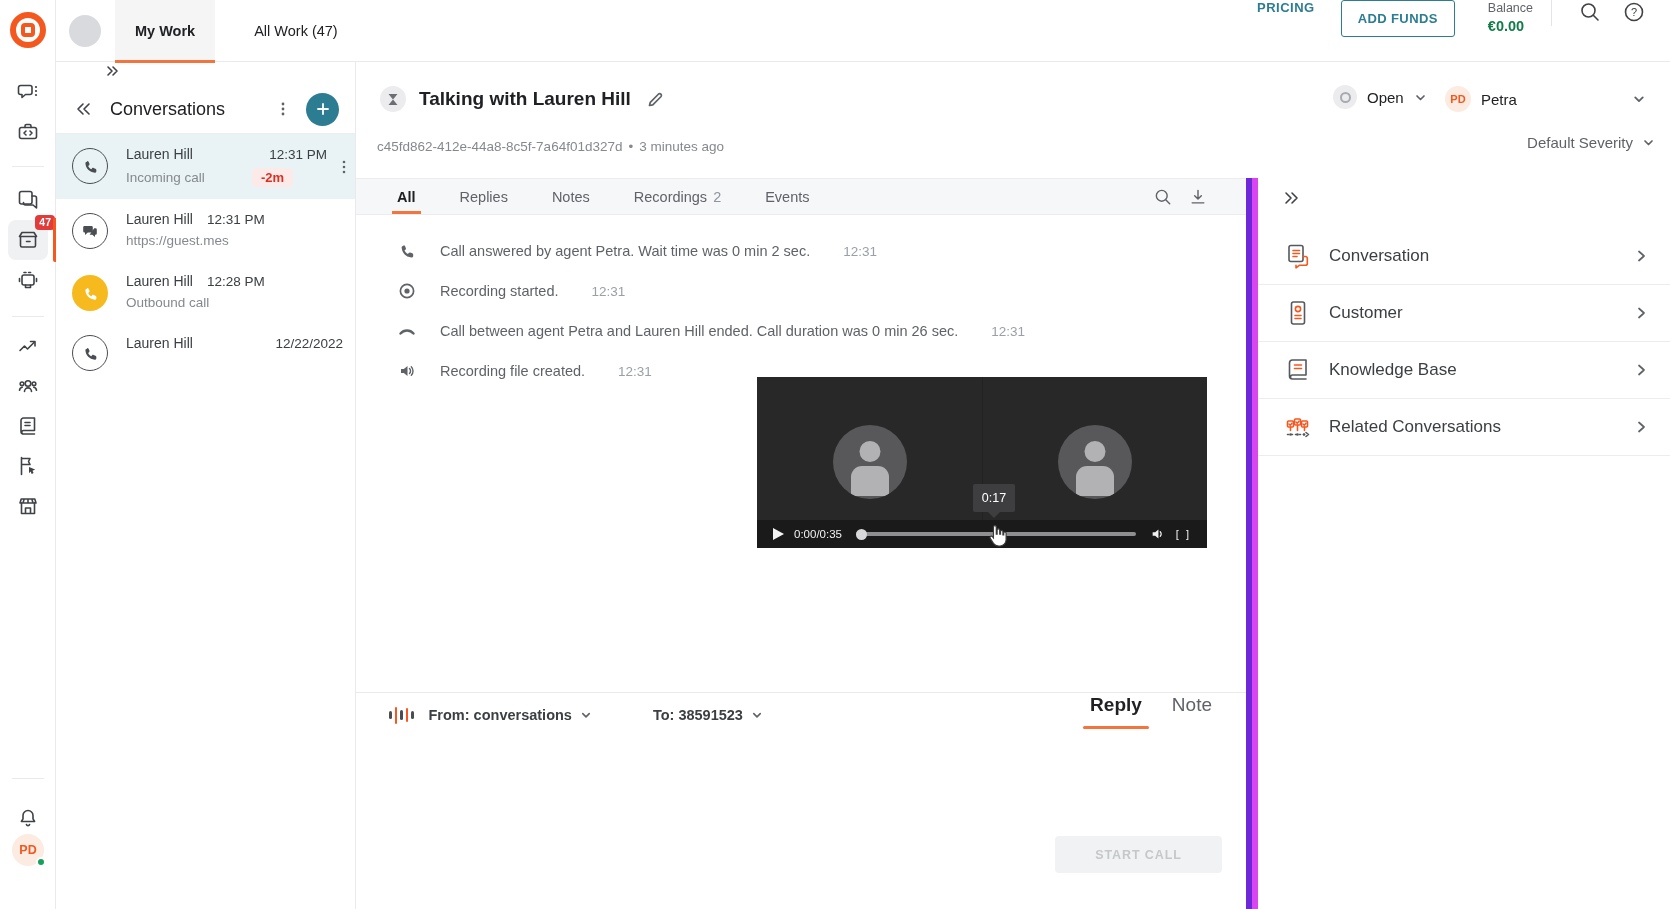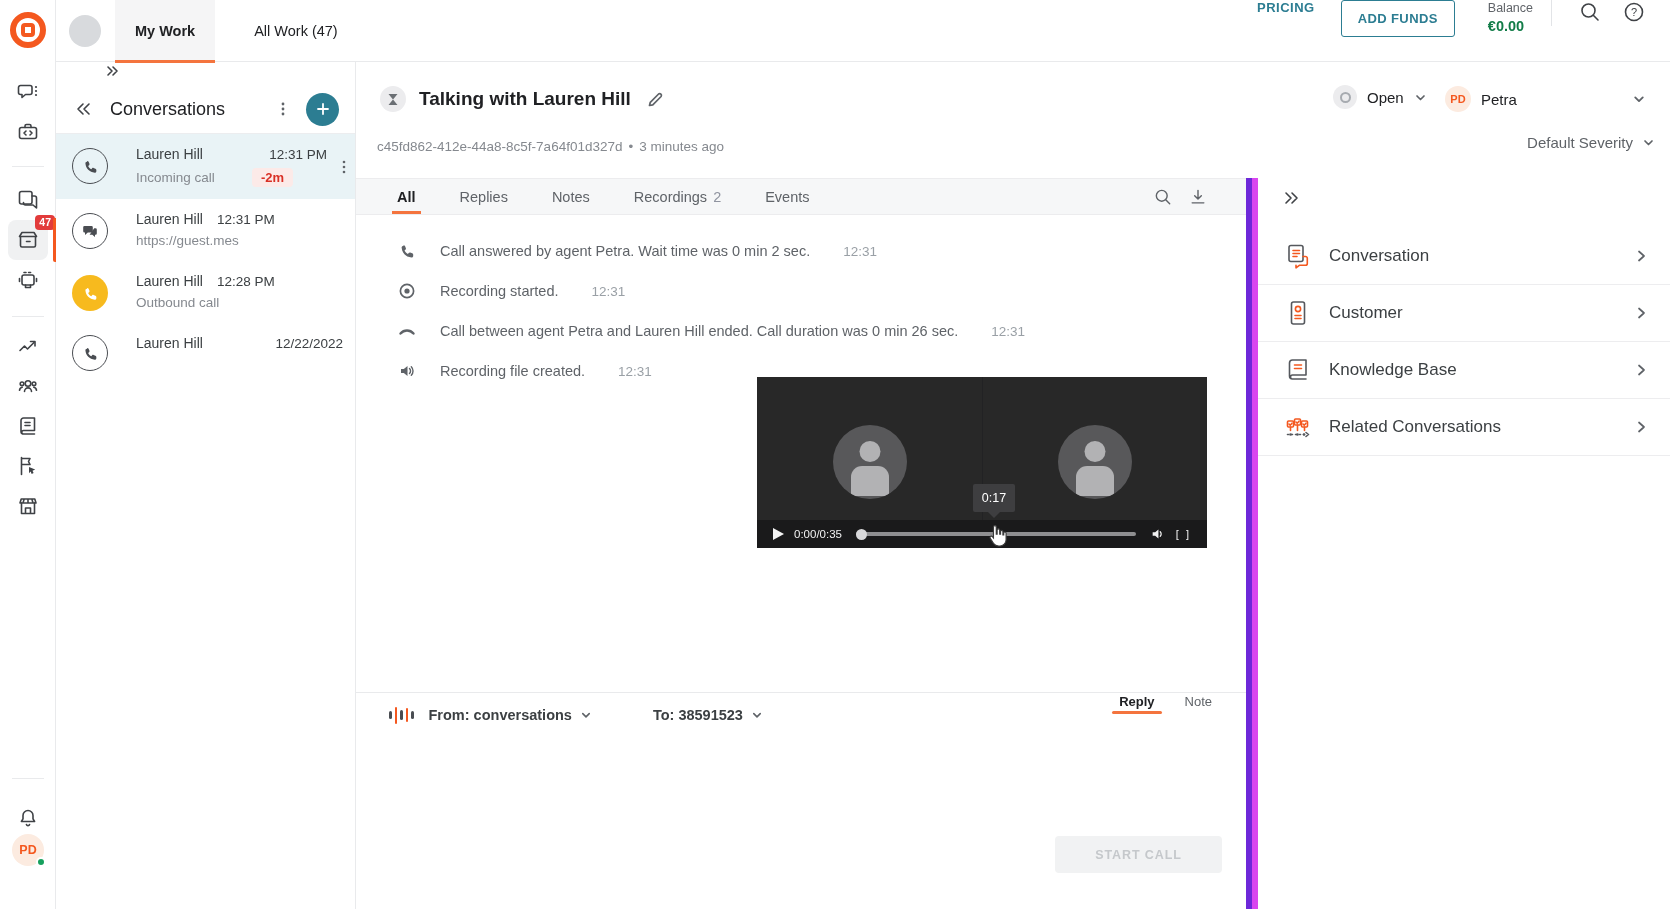--- a/index.html
+++ b/index.html
@@ -49,21 +49,21 @@
   .tb-icbtn:last-child{margin-right:0;}
 
   
   .convs{position:absolute;left:56px;top:62px;bottom:0;width:300px;background:#fff;border-right:1px solid #E9EAEC;z-index:3;}
   .convs-expand{position:absolute;left:49px;top:2px;cursor:pointer;}
   .convs-head{position:absolute;left:0;right:0;top:23px;height:48px;display:flex;align-items:center;padding:0 16px;}
   .convs-title{font-size:18px;color:#202124;margin-left:18px;flex:1;}
   .kebab{width:22px;height:22px;display:flex;align-items:center;justify-content:center;cursor:pointer;}
   .plus-btn{width:33px;height:33px;border-radius:50%;background:var(--teal);display:flex;align-items:center;justify-content:center;margin-left:12px;cursor:pointer;}
   .convs-list{position:absolute;left:0;right:0;top:71px;border-top:1px solid #ECEDEF;}
-  .conv-item{display:flex;gap:28px;padding:12px 12px 12px 16px;position:relative;cursor:pointer;}
+  .conv-item{display:flex;gap:18px;padding:12px 12px 12px 16px;position:relative;cursor:pointer;}
   .conv-item.selected{background:var(--selected-row);padding-right:28px;}
   .ci-icon{width:36px;height:36px;border-radius:50%;flex:none;display:flex;align-items:center;justify-content:center;border:1.6px solid #4A4D52;align-self:flex-start;margin-top:2px;}
   .ci-icon.filled-yellow{border:none;background:var(--call-yellow);}
   .ci-body{flex:1;min-width:0;}
   .ci-row1{display:flex;align-items:baseline;font-size:14px;color:#3C4043;}
   .ci-name{white-space:nowrap;}
   .time-far{margin-left:auto;font-size:13.5px;}
   .time-near{margin-left:14px;font-size:13.5px;}
   .ci-row2{display:flex;align-items:center;margin-top:6px;font-size:13.5px;color:#85898F;}
   .ci-badge{margin-left:auto;margin-right:34px;background:var(--danger-bg);color:var(--danger);font-size:13px;font-weight:bold;padding:2px 9px;border-radius:4px;}
@@ -114,21 +114,21 @@
   .track{flex:1;height:4px;background:#8F8F91;border-radius:2px;position:relative;margin:0 4px;cursor:pointer;}
   .thumb{position:absolute;left:0;top:-3.5px;width:11px;height:11px;border-radius:50%;background:#D8D8DA;}
   .fsbtn{font-size:11px;color:#F2F2F2;letter-spacing:2px;cursor:pointer;white-space:nowrap;}
   .tooltip{position:absolute;left:216px;top:107px;min-width:42px;height:28px;background:#3E3E40;color:#fff;font-size:12.5px;display:flex;align-items:center;justify-content:center;border-radius:2px;padding:0 8px;}
   .tooltip::after{content:"";position:absolute;left:50%;bottom:-6px;transform:translateX(-50%);border:6px solid transparent;border-top-color:#3E3E40;border-bottom:none;}
   .cursor{position:absolute;left:228px;top:146px;}
 
   
   .composer-line{position:absolute;left:0;right:0;top:514px;border-top:1px solid #E9EAEC;}
   .ctabs{position:absolute;right:34px;top:516px;display:flex;gap:30px;}
-  .ctab{font-size:13px;color:#5F6368;padding-bottom:5px;cursor:pointer;position:relative;text-align:center;}
+  .ctab{font-size:19px;color:#5F6368;padding-bottom:13px;cursor:pointer;position:relative;text-align:center;}
   .ctab.active{color:#202124;font-weight:bold;}
   .ctab.active::after{content:"";position:absolute;left:-7px;right:-7px;bottom:0;height:3px;background:var(--accent-underline);border-radius:2px;}
   .fromto{position:absolute;left:33px;top:527px;display:flex;align-items:center;gap:9px;font-size:14.5px;color:#3C4043;}
   .wave{display:flex;align-items:center;gap:3px;height:20px;margin-right:6px;}
   .wave i{display:block;width:2.5px;border-radius:2px;background:#4A4D52;}
   .wave i.o{background:var(--accent);}
   .dd{display:flex;align-items:center;gap:8px;cursor:pointer;font-weight:bold;}
   .dd+.dd{margin-left:52px;}
   .startcall{position:absolute;left:699px;top:658px;width:167px;height:37px;background:#F1F2F3;border:none;border-radius:4px;color:#C5C8CB;font-size:12.5px;font-weight:bold;letter-spacing:.9px;cursor:pointer;}
 

